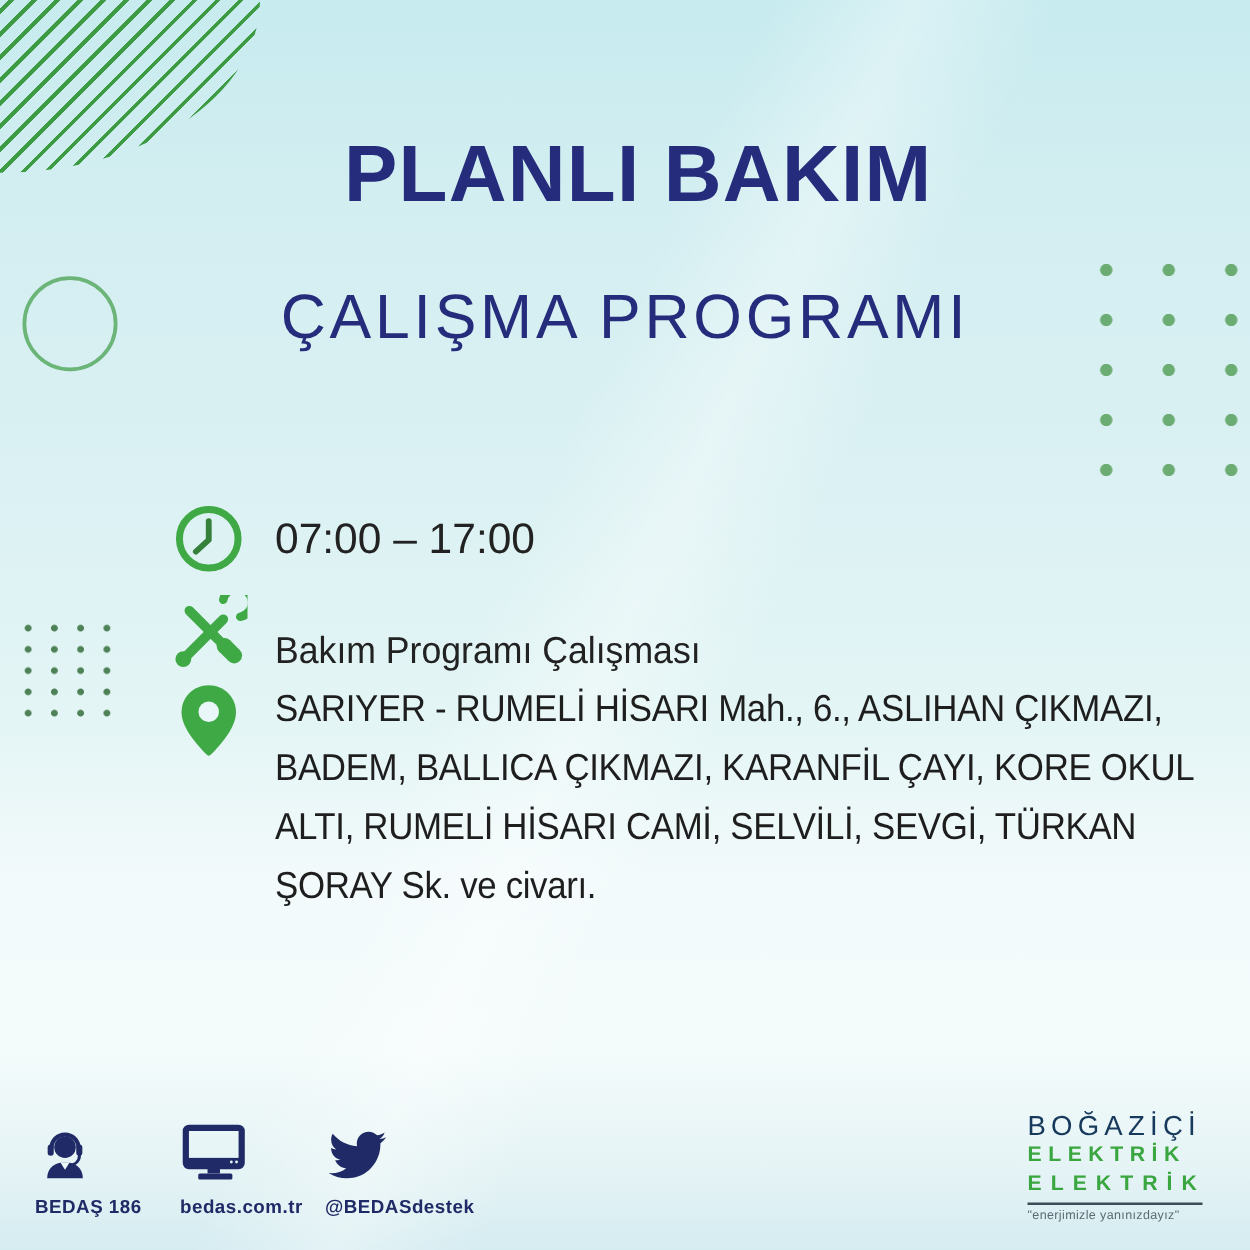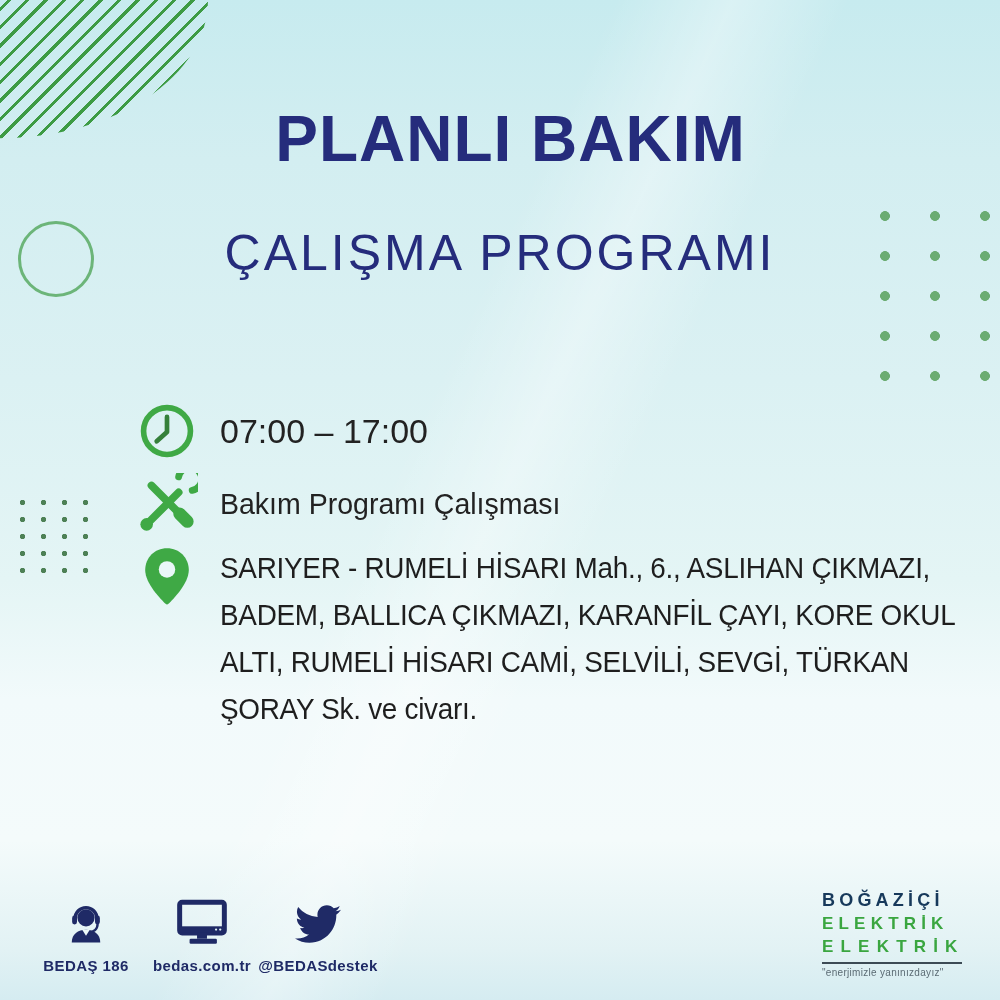--- a/index.html
+++ b/index.html
@@ -42,52 +42,52 @@
   .title2 {
     position:absolute; left:0; top:180px; width:100%;
     text-align:center; color:#252c7c; font-size:50px; font-weight:400; letter-spacing:3px;margin-top:44px;
   }
 
   
   .row { position:absolute; left:134px; display:flex; align-items:center; }
   .row .icon { flex:0 0 66px; display:flex; justify-content:center; }
   .row-date { top:310px; height:74px; }
   .row-time { top:398px; height:66px; }
-  .row-work { top:470px; height:68px; }
+  .row-work { top:470px; height:68px;align-items:flex-end; }
   .row-loc  { top:544px; align-items:flex-start; }
 
   .txt-date {
     margin-left:20px; font-family:"Liberation Serif","DejaVu Serif",serif;
     font-size:37px; color:#1c1c1c;
   }
   .txt-time { margin-left:20px; font-size:34px; color:#222; }
   .txt-work {
     margin-left:20px; font-size:30px; color:#222;
     transform:scaleX(.95); transform-origin:left center;
   }
   .txt-loc {
     margin-left:20px; width:800px; font-size:30px; line-height:47px; color:#1e1e1e;
     letter-spacing:-0.3px; transform:scaleX(.93); transform-origin:left top;
   }
 
   
   .contacts {
     position:absolute; left:28px; bottom:26px; display:flex; align-items:flex-end;
   }
-  .contact { width:116px; display:flex; flex-direction:column; align-items:center; }
+  .contact { width:116px; display:flex; flex-direction:column; align-items:flex-start; }
   .contact .cicon { height:50px; display:flex; align-items:flex-end; justify-content:center; }
   .contact .clabel {
     margin-top:10px; font-size:15px; font-weight:700; color:#1f2a66; letter-spacing:.4px;
     white-space:nowrap;
   }
 
   .logo {
     position:absolute; right:26px; bottom:22px; width:152px; text-align:left;
   }
-  .logo .l1 { color:#17395b; font-weight:700; font-size:18px; letter-spacing:4.2px; line-height:23px; }
+  .logo .l1 { color:#17395b; font-weight:400; font-size:22px; letter-spacing:4.2px; line-height:23px; }
   .logo .l2 { color:#3aa640; font-weight:700; font-size:17px; letter-spacing:5.2px; line-height:23px; }
   .logo .l3 { color:#3aa640; font-weight:700; font-size:17px; letter-spacing:7.2px; line-height:23px; }
   .logo .divider { margin-top:4px; border-top:2px solid #3c4b55; width:140px; }
   .logo .tagline { margin-top:3px; font-size:10px; color:#5b6b74; letter-spacing:.3px; }
 </style>
 </head>
 <body>
 
 <div class="canvas">
 

